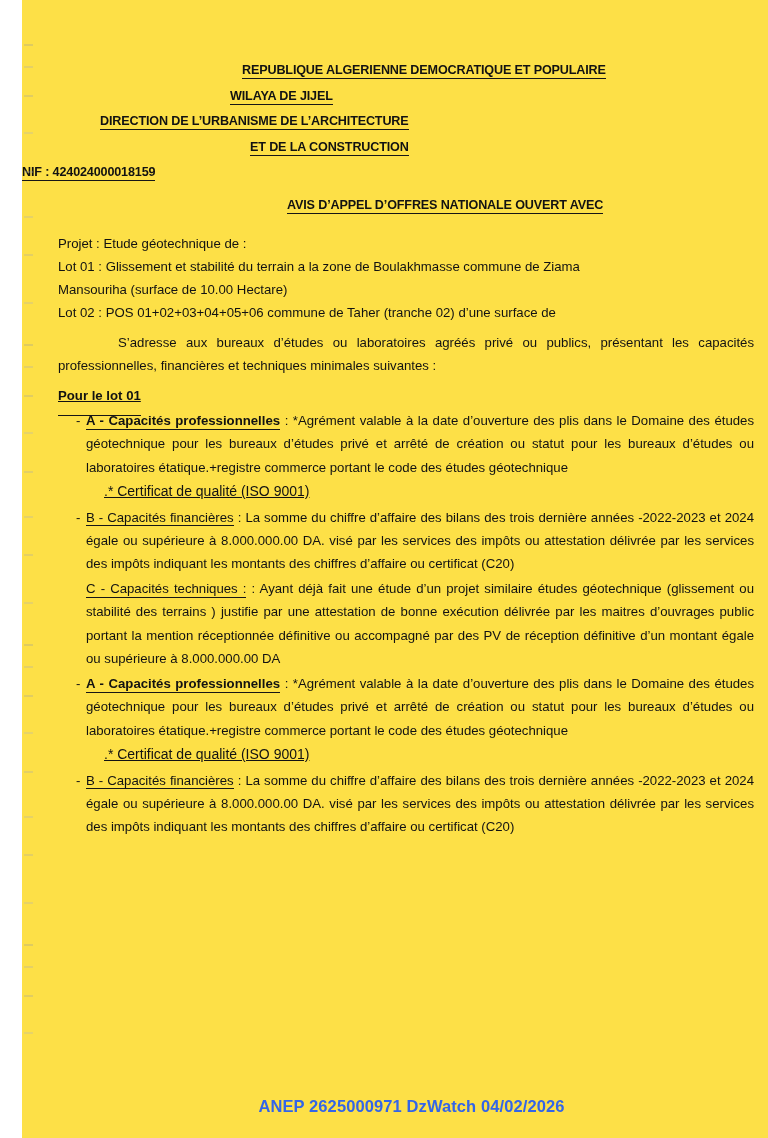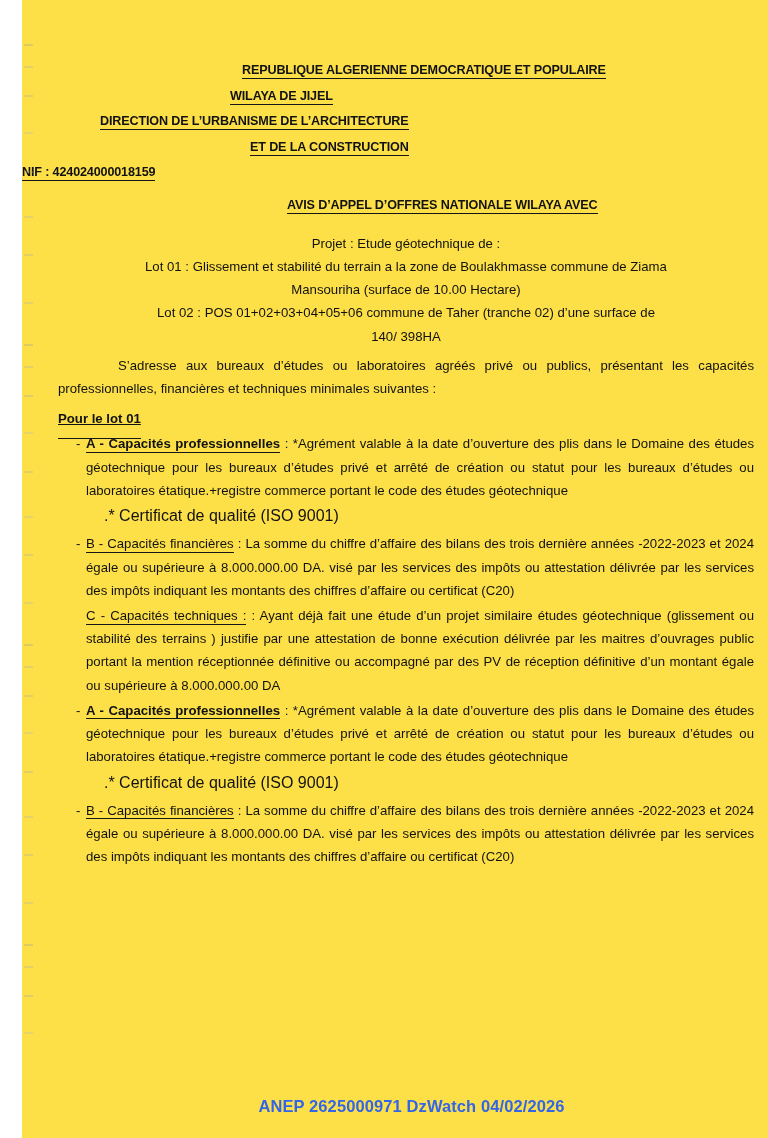--- a/index.html
+++ b/index.html
@@ -80,21 +80,20 @@
     line-height: 1.76;
   }
 
   p.para {
     margin: 0;
     text-align: justify;
     text-indent: 60px;
   }
 
   .centered {
-    text-align: center;
     margin: 0;
   }
 
   .lot-head {
     margin: 7px 0 2px 0;
     font-weight: bold;
     font-size: 13.2px;
   }
   .lot-head span.u {
     border-bottom: 1.3px solid #161616;
@@ -125,23 +124,24 @@
     border-bottom: 1.2px solid #161616;
     padding-bottom: .5px;
   }
   .item .itext .lbl-reg {
     font-weight: normal;
     border-bottom: 1.2px solid #161616;
     padding-bottom: .5px;
   }
   .sub-line {
     padding-left: 46px;
-    font-size: 16px;
-    line-height: 1.76;
-    margin: 0;
+    font-size: 14px;
+    line-height: 1.76;
+    margin: 0;
+    text-decoration: underline;
   }
 
   .spacer-sm { height: 6px; }
 
   .footer {
     position: absolute;
     left: 11px;
     right: 0;
     bottom: 22px;
     text-align: center;
@@ -158,31 +158,30 @@
 
   <div class="scan-speckle"></div>
 
   <div class="header-block">
     <div class="hline h1"><span class="u">REPUBLIQUE ALGERIENNE DEMOCRATIQUE ET POPULAIRE</span></div>
     <div class="hline h2"><span class="u">WILAYA DE JIJEL</span></div>
     <div class="hline h3"><span class="u">DIRECTION DE L’URBANISME DE L’ARCHITECTURE</span></div>
     <div class="hline h4"><span class="u">ET DE LA CONSTRUCTION</span></div>
     <div class="hline h5"><span class="u">NIF : 424024000018159</span></div>
 
-    <div class="hline h6"><span class="u">AVIS D’APPEL D’OFFRES NATIONALE WILAYA  AVEC</span></div>
+    <div class="hline h6"><span class="u">AVIS D’APPEL D’OFFRES NATIONALE OUVERT  AVEC</span></div>
   </div>
 
   <div class="body-area">
 
 
     <p class="centered">Projet : Etude géotechnique de :</p>
     <p class="centered">Lot 01 : Glissement et stabilité du terrain a la zone de Boulakhmasse commune de Ziama</p>
     <p class="centered">Mansouriha (surface de 10.00 Hectare)</p>
     <p class="centered">Lot 02 :  POS  01+02+03+04+05+06 commune de Taher (tranche 02) d’une surface de</p>
-    <p class="centered">140/ 398HA</p>
 
     <div class="spacer-sm"></div>
 
     <p class="para">S’adresse aux bureaux d’études ou laboratoires agréés privé ou publics, présentant les capacités professionnelles, financières et techniques minimales suivantes :</p>
 
     <div class="lot-head"><span class="u">Pour le lot 01</span></div>
 
     <div class="item">
       <div class="dash">-</div>
       <div class="itext"><b class="lbl">A - Capacités professionnelles</b><span> : *Agrément valable à la date d’ouverture des plis  dans le Domaine des études géotechnique  pour les bureaux d’études privé  et  arrêté de création ou statut pour les bureaux d’études ou laboratoires étatique.+registre commerce  portant le code des études géotechnique</span></div>

